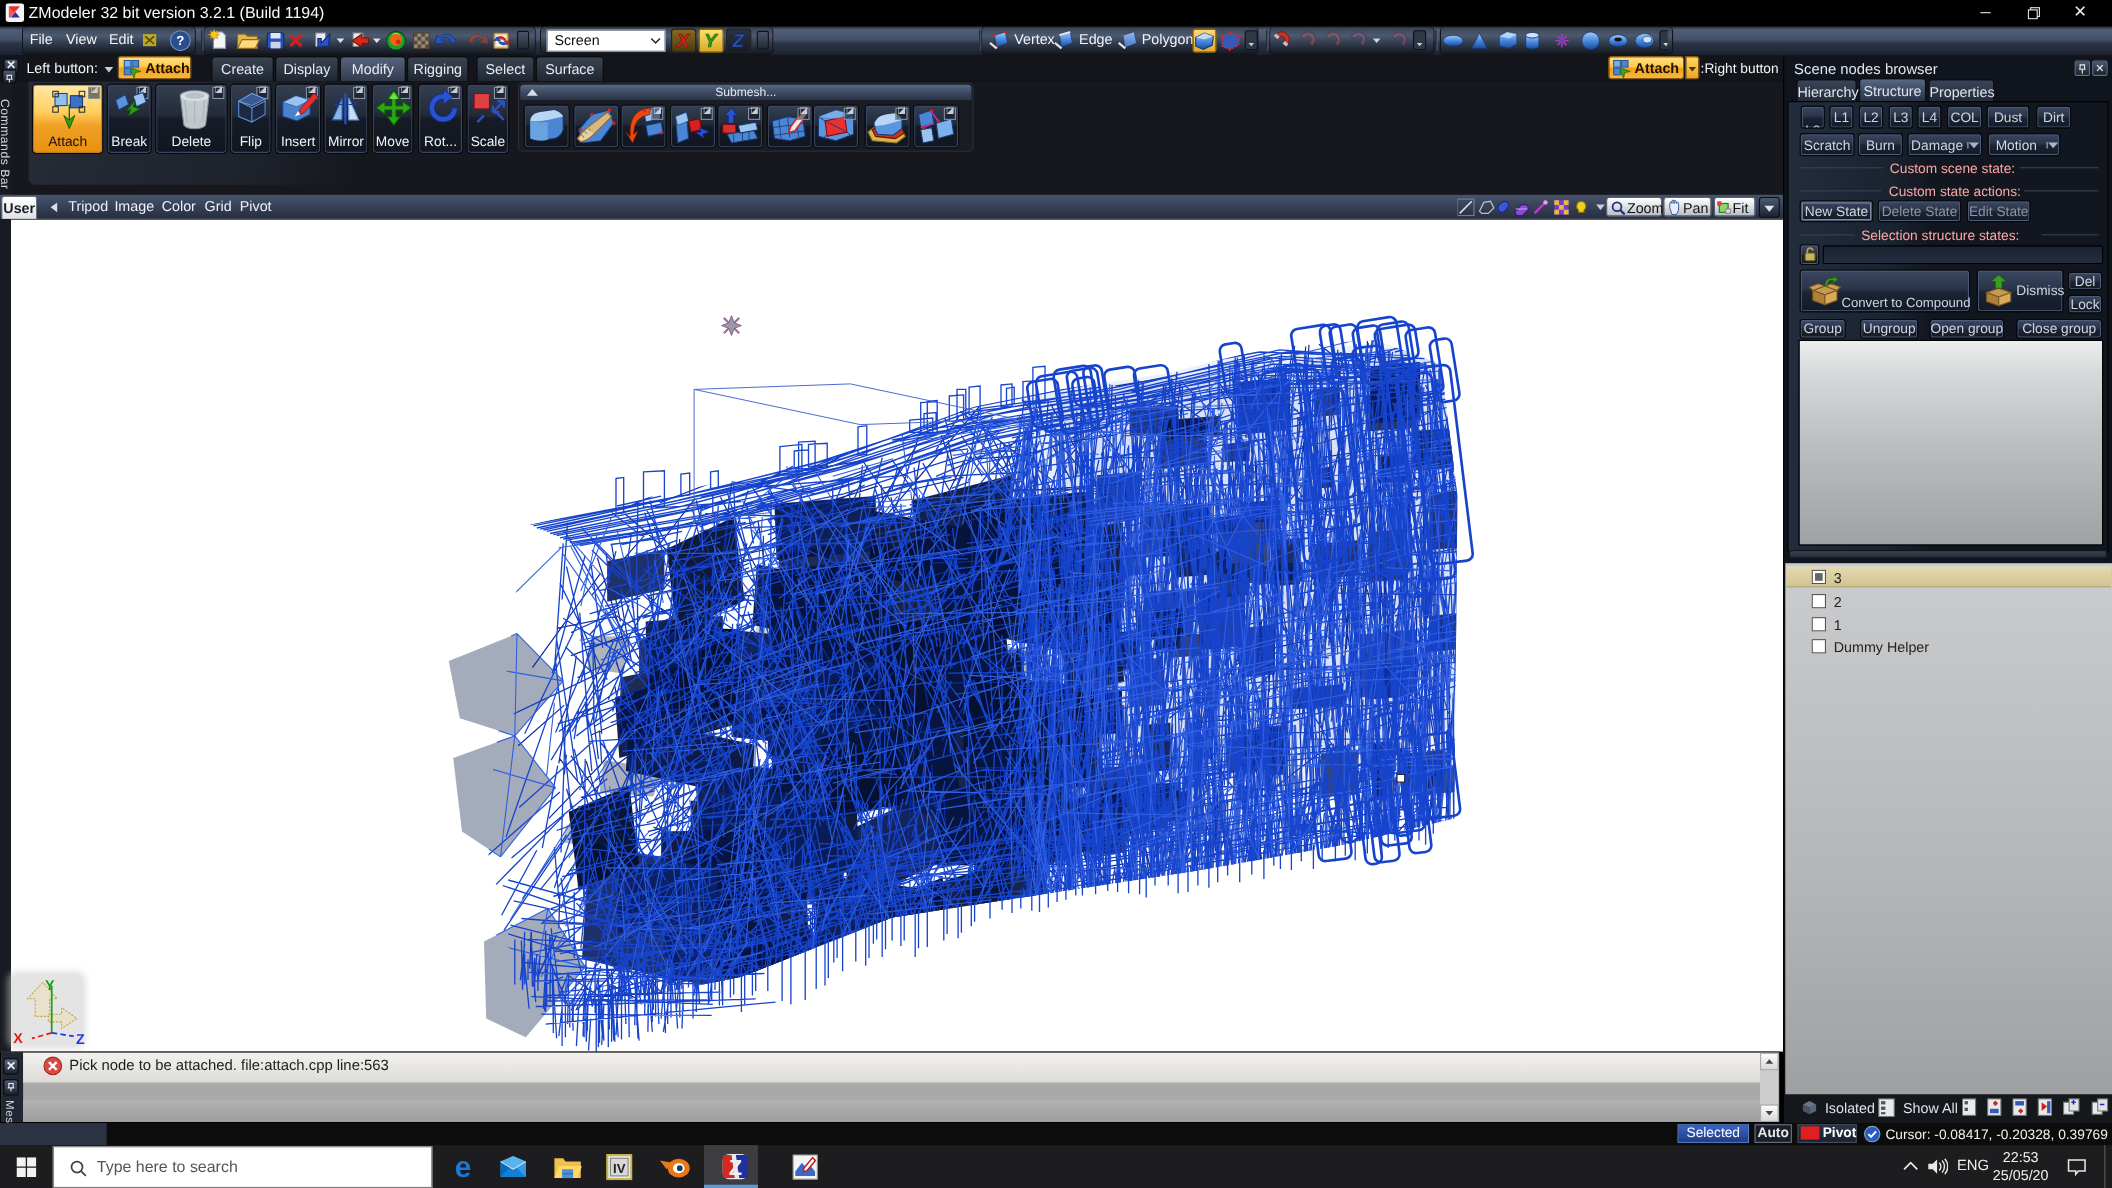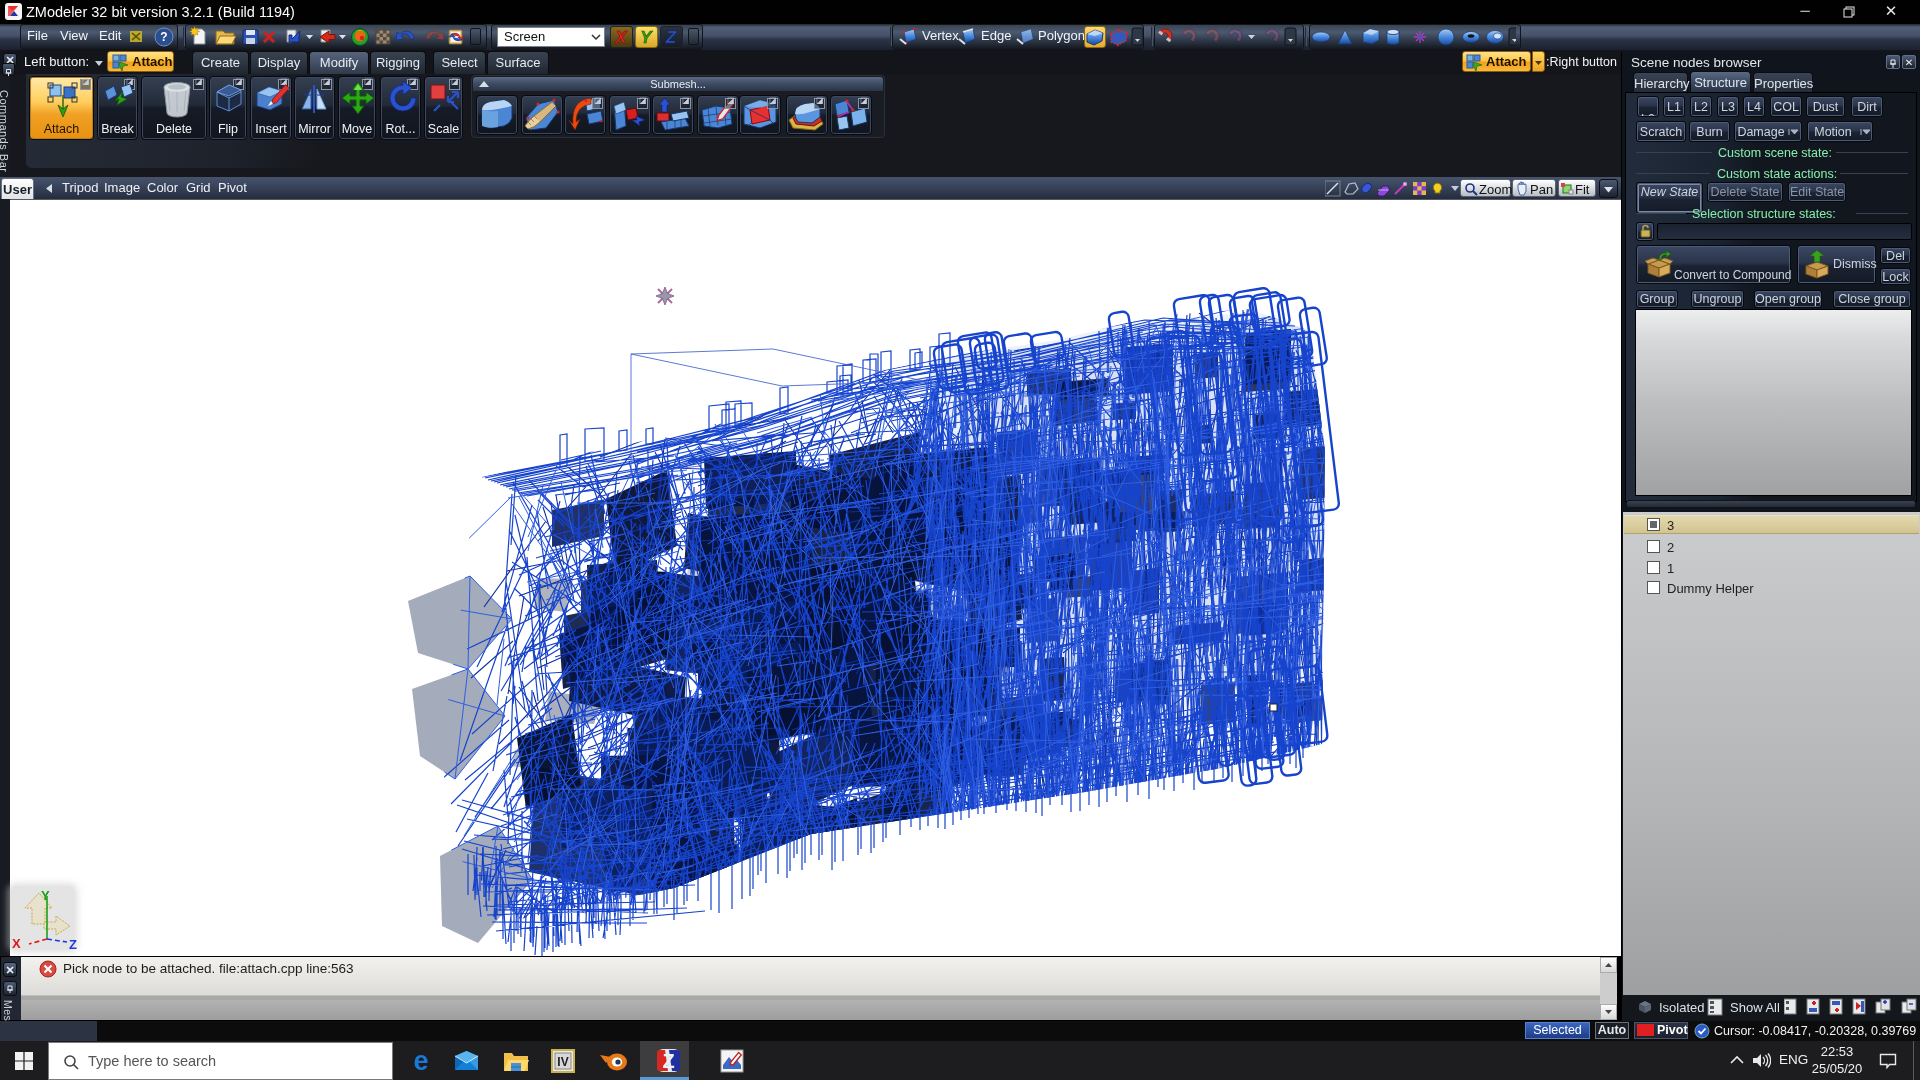--- a/index.html
+++ b/index.html
@@ -54,21 +54,21 @@
 #leftstrip { left:0; top:74px; width:10px; height:882px; background:#181b22; }
 .vtext { position:absolute; writing-mode:vertical-rl; color:#d2d7de; font-size:11px; letter-spacing:.5px; }
 
 #viewport { left:10px; top:199px; width:1611px; height:757px; background:#fff; border-top:1px solid #565a60; }
 
 #scene { left:1621px; top:52px; width:299px; height:969px; background:#10141c; border-left:1px solid #000; }
 .sctab { position:absolute; height:21px; border-radius:4px 4px 0 0; background:linear-gradient(#3a4456 0%,#242b38 100%);
   border:1px solid #0a0d12; border-bottom:none; color:#dfe4ea; font-size:13px; text-align:center; }
 .scbtn { position:absolute; border-radius:3px; white-space:nowrap; overflow:hidden; background:linear-gradient(#3b4862 0%, #2a3449 45%, #1b2232 55%, #141a26 100%);
   border:1px solid #05080d; box-shadow:inset 0 0 0 1px #4c5b77; color:#cdd5e0; font-size:12.5px; text-align:center; }
-.sclabel { position:absolute; color:#86efac; font-size:12.5px; }
+.sclabel { position:absolute; color:#fca5a5; font-size:12.5px; }
 .hline { position:absolute; height:1px; background:#39414f; }
 
 #msgpanel { left:0; top:956px; width:1618px; height:65px; background:#a9a9a9; border:1px solid #000; }
 
 #statusbar { left:0; top:1021px; width:1920px; height:20px; background:#0c0c0c; color:#e6e6e6; font-size:13.5px; }
 
 #taskbar { left:0; top:1041px; width:1920px; height:39px; background:#1d1d1f; }
 </style>
 </head>
 <body>
@@ -776,21 +776,21 @@
     <div class="scbtn" style="left:185px;top:69px;width:66px;height:21px;padding-top:3px;padding-right:14px;">Motion</div>
     <svg class="abs" style="left:238px;top:76px" width="11" height="9">
         <path d="M1 1 v6 M3 2 l3.5 4 3.5-4 z" stroke="#aab4c2" fill="#aab4c2"></path>
       </svg>
     <div class="hline" style="left:14px;top:100px;width:76px;"></div>
     <div class="sclabel" style="left:96px;top:94px;">Custom scene state:</div>
     <div class="hline" style="left:214px;top:100px;width:72px;"></div>
     <div class="hline" style="left:14px;top:121px;width:74px;"></div>
     <div class="sclabel" style="left:95px;top:115px;">Custom state actions:</div>
     <div class="hline" style="left:218px;top:121px;width:68px;"></div>
-    <div class="scbtn" style="left:14px;top:130px;width:67px;height:32px;padding-top:2px;outline:1px solid #7a8aa4;outline-offset:-3px;font-style:italic;">New State</div>
+    <div class="scbtn" style="left:14px;top:130px;width:67px;height:20px;padding-top:2px;outline:1px solid #7a8aa4;outline-offset:-3px;">New State</div>
     <div class="scbtn" style="left:85px;top:130px;width:76px;height:20px;padding-top:2px;color:#8a95a4;">Delete State</div>
     <div class="scbtn" style="left:166px;top:130px;width:58px;height:20px;padding-top:2px;color:#8a95a4;">Edit State</div>
     <div class="hline" style="left:14px;top:161px;width:50px;"></div>
     <div class="sclabel" style="left:70px;top:155px;">Selection structure states:</div>
     <div class="hline" style="left:234px;top:161px;width:52px;"></div>
     <div class="scbtn" style="left:14px;top:170px;width:18px;height:19px;"></div>
     <svg class="abs" style="left:17px;top:172px" width="13" height="15" viewBox="0 0 13 15">
         <rect x="2" y="6" width="9" height="7" rx="1" fill="#c8b45a" stroke="#6a5a1a"></rect>
         <path d="M4 6 V4 a2.5 2.5 0 0 1 5 0" fill="none" stroke="#b0a050" stroke-width="1.6"></path>
       </svg>
@@ -884,21 +884,21 @@
   </div>
 
   <div class="abs" id="msgpanel">
     <div class="abs" style="left:0;top:0;width:20px;height:63px;background:#222734;">
       <div class="abs" style="left:2px;top:5px;width:14px;height:15px;border-radius:3px;background:linear-gradient(#5a6a84,#1c222e);border:1px solid #0a0d12;color:#eef2f6;font-size:11px;font-weight:bold;text-align:center;line-height:14px;">✕</div>
       <div class="abs" style="left:2px;top:24px;width:14px;height:15px;border-radius:3px;background:linear-gradient(#4c5a72,#1c222e);border:1px solid #0a0d12;"><svg width="12" height="13">
             <path d="M4 3 h4 v4 h-4 z M6 7 v3 M3 7 h6" stroke="#e8ecf2" fill="none"></path>
           </svg></div>
       <div class="vtext" style="left:1px;top:43px;font-size:10.5px;color:#c8cdd4;">Mes</div>
     </div>
-    <div class="abs" style="left:20px;top:0;width:1579px;height:39px;background:linear-gradient(#f2f1ee,#dddcd9);border-bottom:1px solid #c0bfbc;">
+    <div class="abs" style="left:20px;top:0;width:1579px;height:28px;background:linear-gradient(#f2f1ee,#dddcd9);border-bottom:1px solid #c0bfbc;">
       <svg class="abs" style="left:18px;top:3px" width="18" height="18">
           <circle cx="9" cy="9" r="8" fill="#d84a42" stroke="#a02820"></circle>
           <path d="M5.5 5.5 l7 7 M12.5 5.5 l-7 7" stroke="#fff" stroke-width="2.2"></path>
         </svg>
       <div class="abs" style="left:42px;top:4px;color:#1c1c1c;font-size:13.5px;">Pick node to be attached. file:attach.cpp line:563</div>
     </div>
     <div class="abs" style="left:20px;top:43px;width:1579px;height:20px;background:linear-gradient(#b2b2b2,#9e9e9e);"></div>
     <div class="abs" style="left:1599px;top:0px;width:17px;height:63px;background:#cdcdcd;">
       <div class="abs" style="left:0;top:0;width:17px;height:16px;background:linear-gradient(#fdfdfd,#d8d8d8);border:1px solid #aaa;"><svg width="15" height="14">
             <path d="M4 9 l3.5-4 3.5 4 z" fill="#444"></path>

